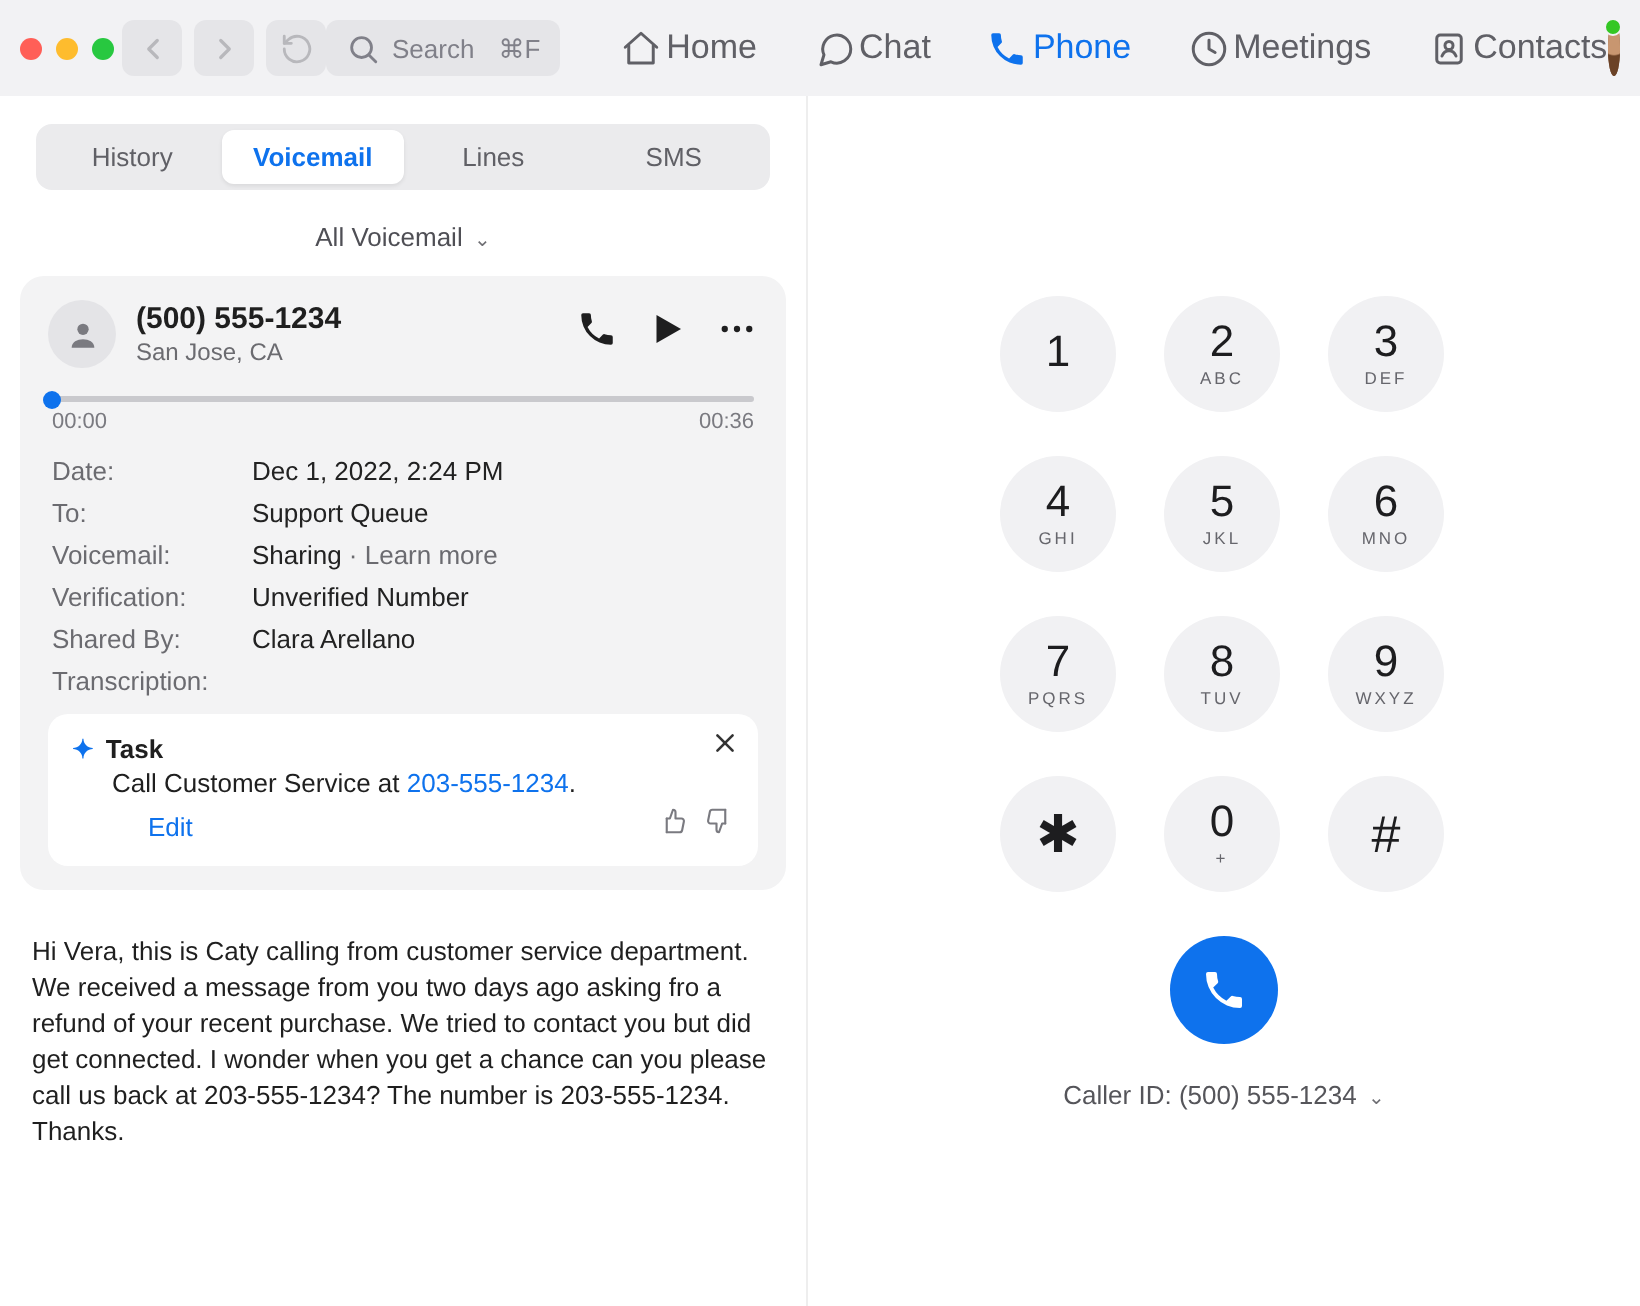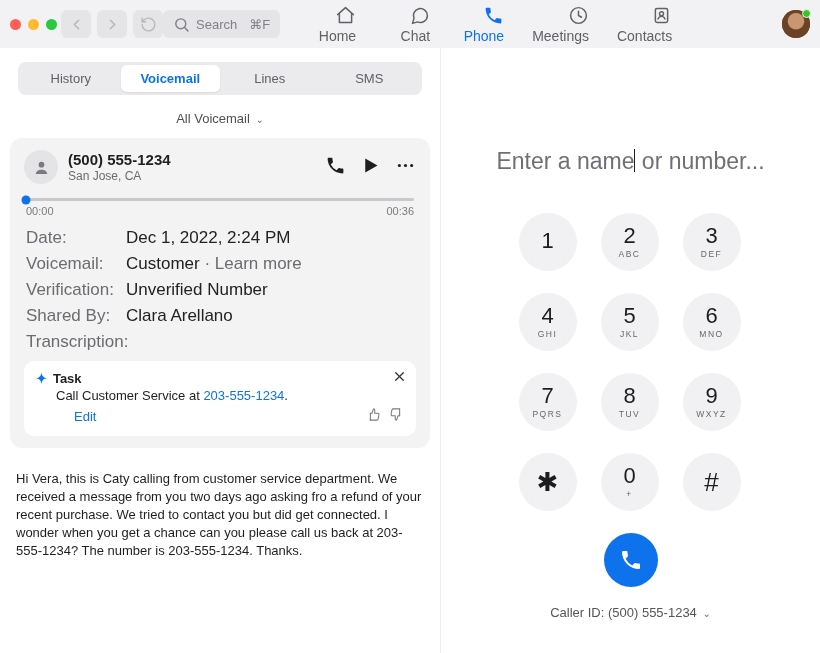--- a/index.html
+++ b/index.html
@@ -57,23 +57,23 @@
     .search-box .kbd {
       margin-left: 6px;
     }
     .nav-tabs {
       display: flex;
       gap: 28px;
       margin-left: 30px;
     }
     .nav-item {
       display: flex;
-      flex-direction: column;
-      align-items: flex-end;
-      font-size: 14px;
+      flex-direction: row;
+      align-items: center;
+      font-size: 17px;
       color: #606066;
       gap: 2px;
       min-width: 46px;
       cursor: pointer;
     }
     .nav-item.active {
       color: #0e72ed;
     }
     .nav-icon {
       font-size: 19px;
@@ -109,21 +109,21 @@
       height: 9px;
       background: #34c724;
       border: 1.5px solid #f2f2f4;
       border-radius: 50%;
     }
     .cols {
       display: flex;
       height: calc(100% - 48px);
     }
     .left-pane {
-      width: 441px;
+      width: 404px;
       border-right: 1px solid #eee;
       display: flex;
       flex-direction: column;
       padding: 0;
     }
     .subtabs {
       background: #ebebed;
       margin: 14px 18px 4px;
       border-radius: 8px;
       display: flex;
@@ -202,21 +202,21 @@
     }
     .time-row {
       display: flex;
       justify-content: space-between;
       font-size: 11px;
       color: #7a7a80;
       margin: 4px 2px 8px;
     }
     .meta-row {
       display: flex;
-      font-size: 17px;
+      font-size: 13px;
       padding: 3px 2px;
     }
     .meta-key { width: 100px; color: #6b6b70; }
     .meta-val { color: #222; }
     .learn { color: #6b6b70; }
     .task-card {
       background: #fff;
       border-radius: 10px;
       padding: 10px 12px;
       margin-top: 6px;
@@ -454,22 +454,26 @@
       <div class="time-row">
         <span>00:00</span>
         <span>00:36</span>
       </div>
 
       <div class="meta-row">
           <div class="meta-key">Date:</div>
           <div class="meta-val">Dec 1, 2022, 2:24 PM</div>
         </div>
       <div class="meta-row">
+          <div class="meta-key">To:</div>
+          <div class="meta-val">Support Queue</div>
+        </div>
+      <div class="meta-row">
           <div class="meta-key">Voicemail:</div>
-          <div class="meta-val"><span>Customer</span><span class="learn"> · Learn more</span></div>
+          <div class="meta-val"><span>Sharing</span><span class="learn"> · Learn more</span></div>
         </div>
       <div class="meta-row">
           <div class="meta-key">Verification:</div>
           <div class="meta-val">Unverified Number</div>
         </div>
       <div class="meta-row">
           <div class="meta-key">Shared By:</div>
           <div class="meta-val">Clara Arellano</div>
         </div>
       <div class="meta-row">
@@ -503,23 +507,20 @@
                 </svg></span>
           </div>
         </div>
       </div>
     </div>
 
     <div class="transcript">Hi Vera, this is Caty calling from customer service department. We received a message from you two days ago asking fro a refund of your recent purchase. We tried to contact you but did get connected. I wonder when you get a chance can you please call us back at 203-555-1234? The number is 203-555-1234. Thanks.</div>
   </div>
 
   <div class="right-pane">
-    <div class="dial-input">
-      <span>Enter a name</span><span class="cursor"></span><span> or number...</span>
-    </div>
 
     <div class="keypad">
       <div class="key">
           <span class="num">1</span>
           <span class="ltr"></span>
         </div>
       <div class="key">
           <span class="num">2</span>
           <span class="ltr">ABC</span>
         </div>

